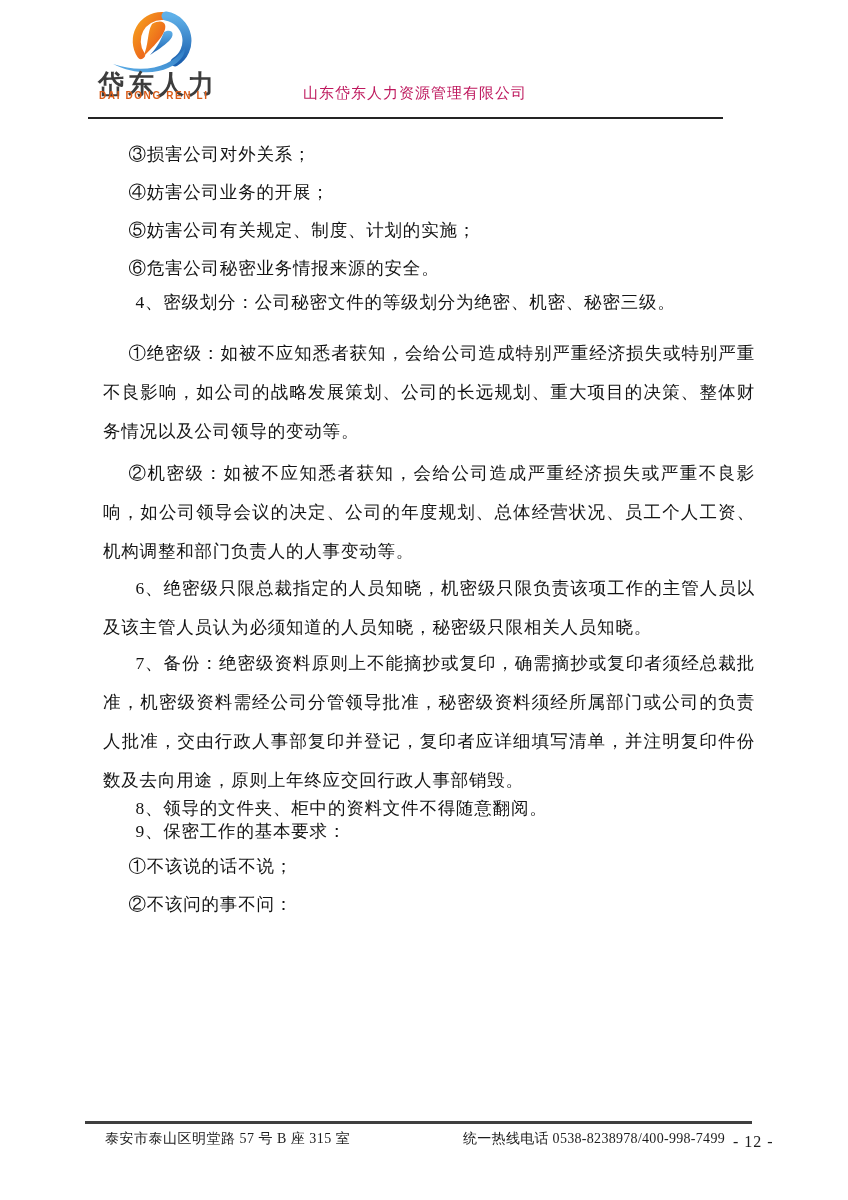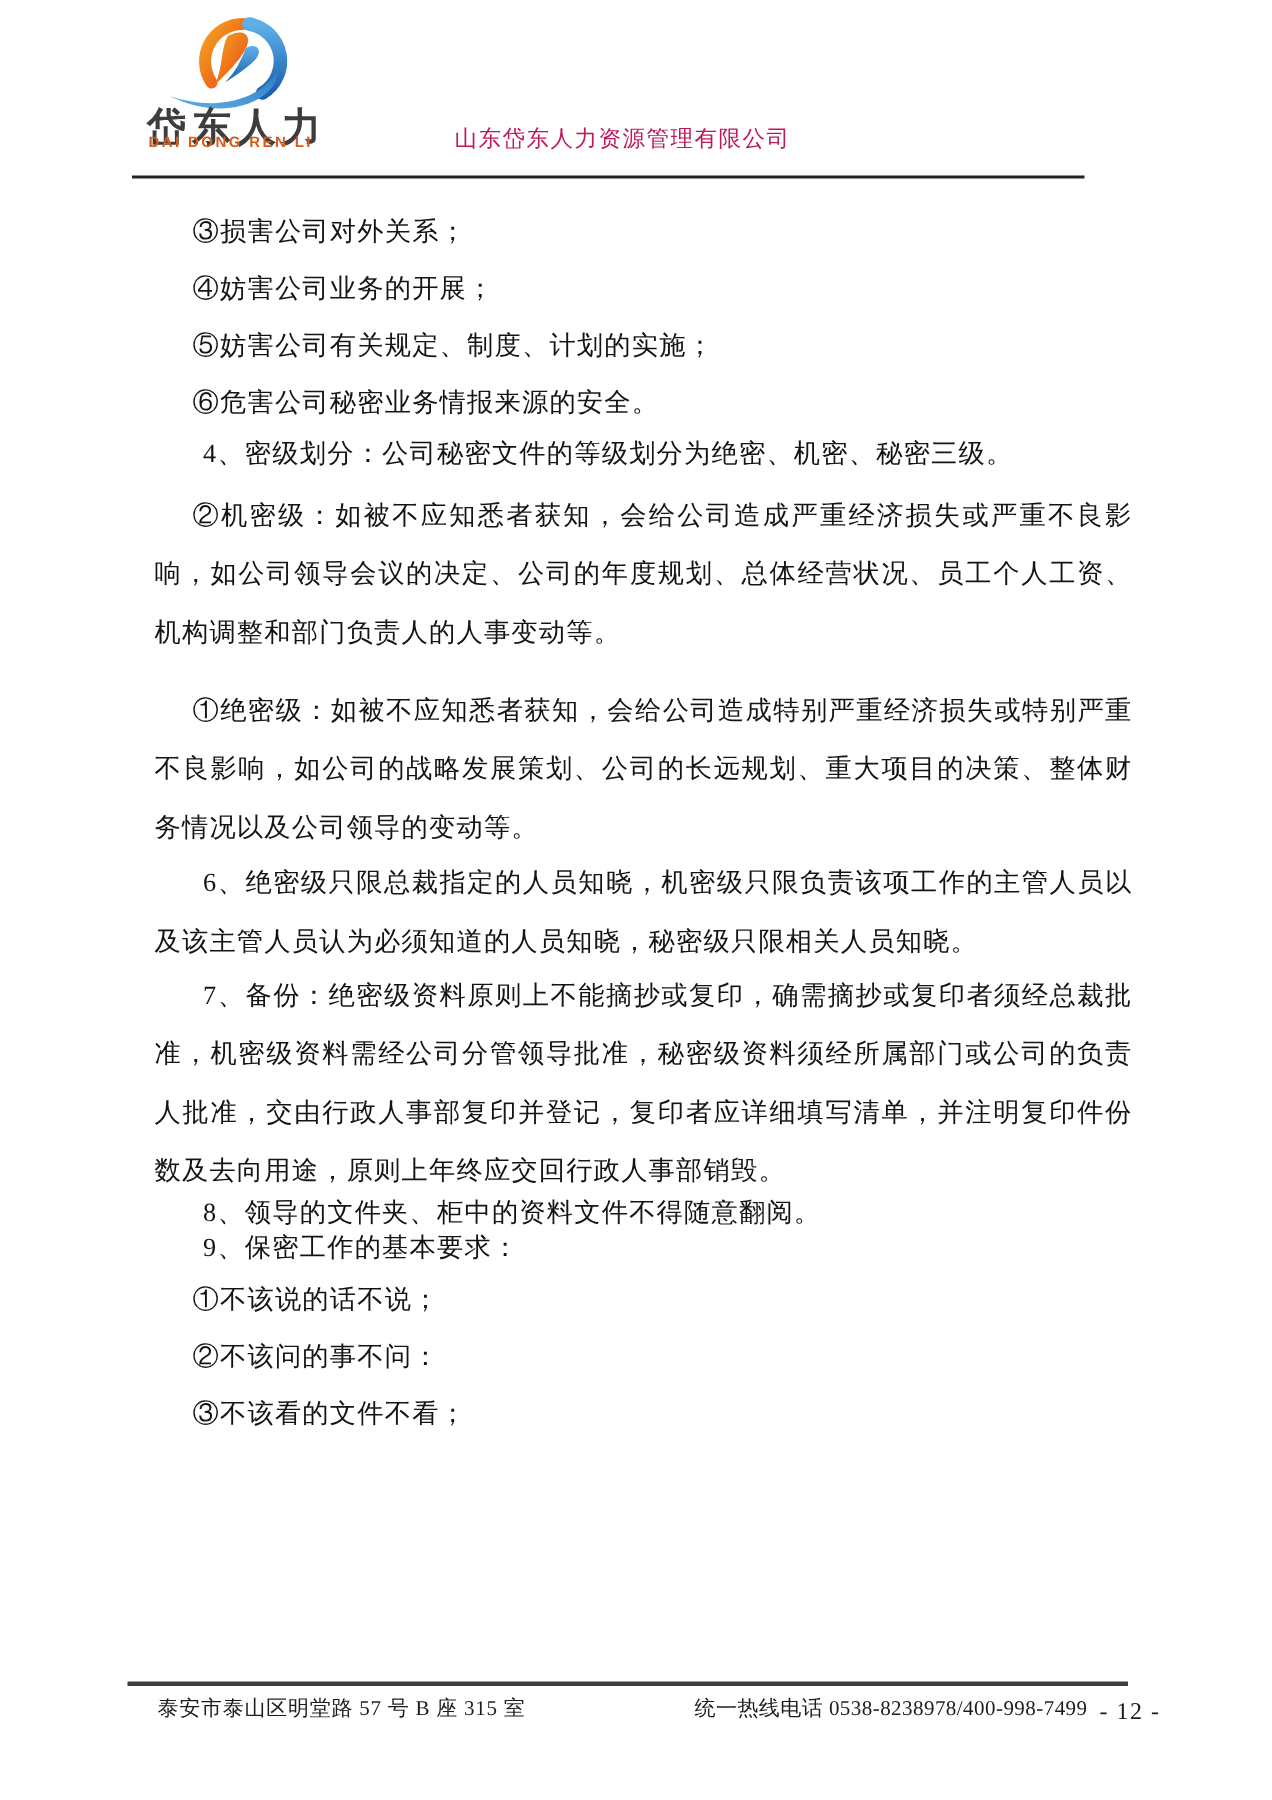--- a/index.html
+++ b/index.html
@@ -111,29 +111,28 @@
     <div class="company-name">山东岱东人力资源管理有限公司</div>
     <div class="header-rule"></div>
   </div>
 
   <div class="doc-body">
     <p id="p-item3" class="item">③损害公司对外关系；</p>
     <p id="p-item4" class="item">④妨害公司业务的开展；</p>
     <p id="p-item5" class="item">⑤妨害公司有关规定、制度、计划的实施；</p>
     <p id="p-item6" class="item">⑥危害公司秘密业务情报来源的安全。</p>
     <p id="p-4" class="para num">4、密级划分：公司秘密文件的等级划分为绝密、机密、秘密三级。</p>
+    <p id="p-jue" class="para lead">①绝密级：如被不应知悉者获知，会给公司造成特别严重经济损失或特别严重不良影响，如公司的战略发展策划、公司的长远规划、重大项目的决策、整体财务情况以及公司领导的变动等。</p>
     <p id="p-ji" class="para lead">②机密级：如被不应知悉者获知，会给公司造成严重经济损失或严重不良影响，如公司领导会议的决定、公司的年度规划、总体经营状况、员工个人工资、机构调整和部门负责人的人事变动等。</p>
-    <p id="p-jue" class="para lead">①绝密级：如被不应知悉者获知，会给公司造成特别严重经济损失或特别严重不良影响，如公司的战略发展策划、公司的长远规划、重大项目的决策、整体财务情况以及公司领导的变动等。</p>
     <p id="p-6" class="para num">6、绝密级只限总裁指定的人员知晓，机密级只限负责该项工作的主管人员以及该主管人员认为必须知道的人员知晓，秘密级只限相关人员知晓。</p>
     <p id="p-7" class="para num">7、备份：绝密级资料原则上不能摘抄或复印，确需摘抄或复印者须经总裁批准，机密级资料需经公司分管领导批准，秘密级资料须经所属部门或公司的负责人批准，交由行政人事部复印并登记，复印者应详细填写清单，并注明复印件份数及去向用途，原则上年终应交回行政人事部销毁。</p>
     <p id="p-8" class="para num tight">8、领导的文件夹、柜中的资料文件不得随意翻阅。</p>
     <p id="p-9" class="para num tight">9、保密工作的基本要求：</p>
     <p id="p-req1" class="item">①不该说的话不说；</p>
     <p id="p-req2" class="item">②不该问的事不问：</p>
-    <p id="p-req3" class="item">③不该看的文件不看；</p>
   </div>
 
   <div>
     <div class="footer-rule"></div>
     <div class="footer-address">泰安市泰山区明堂路 57 号 B 座 315 室</div>
     <div class="footer-hotline">统一热线电话 0538-8238978/400-998-7499</div>
     <div class="page-number">- 12 -</div>
   </div>
 
 </div>

